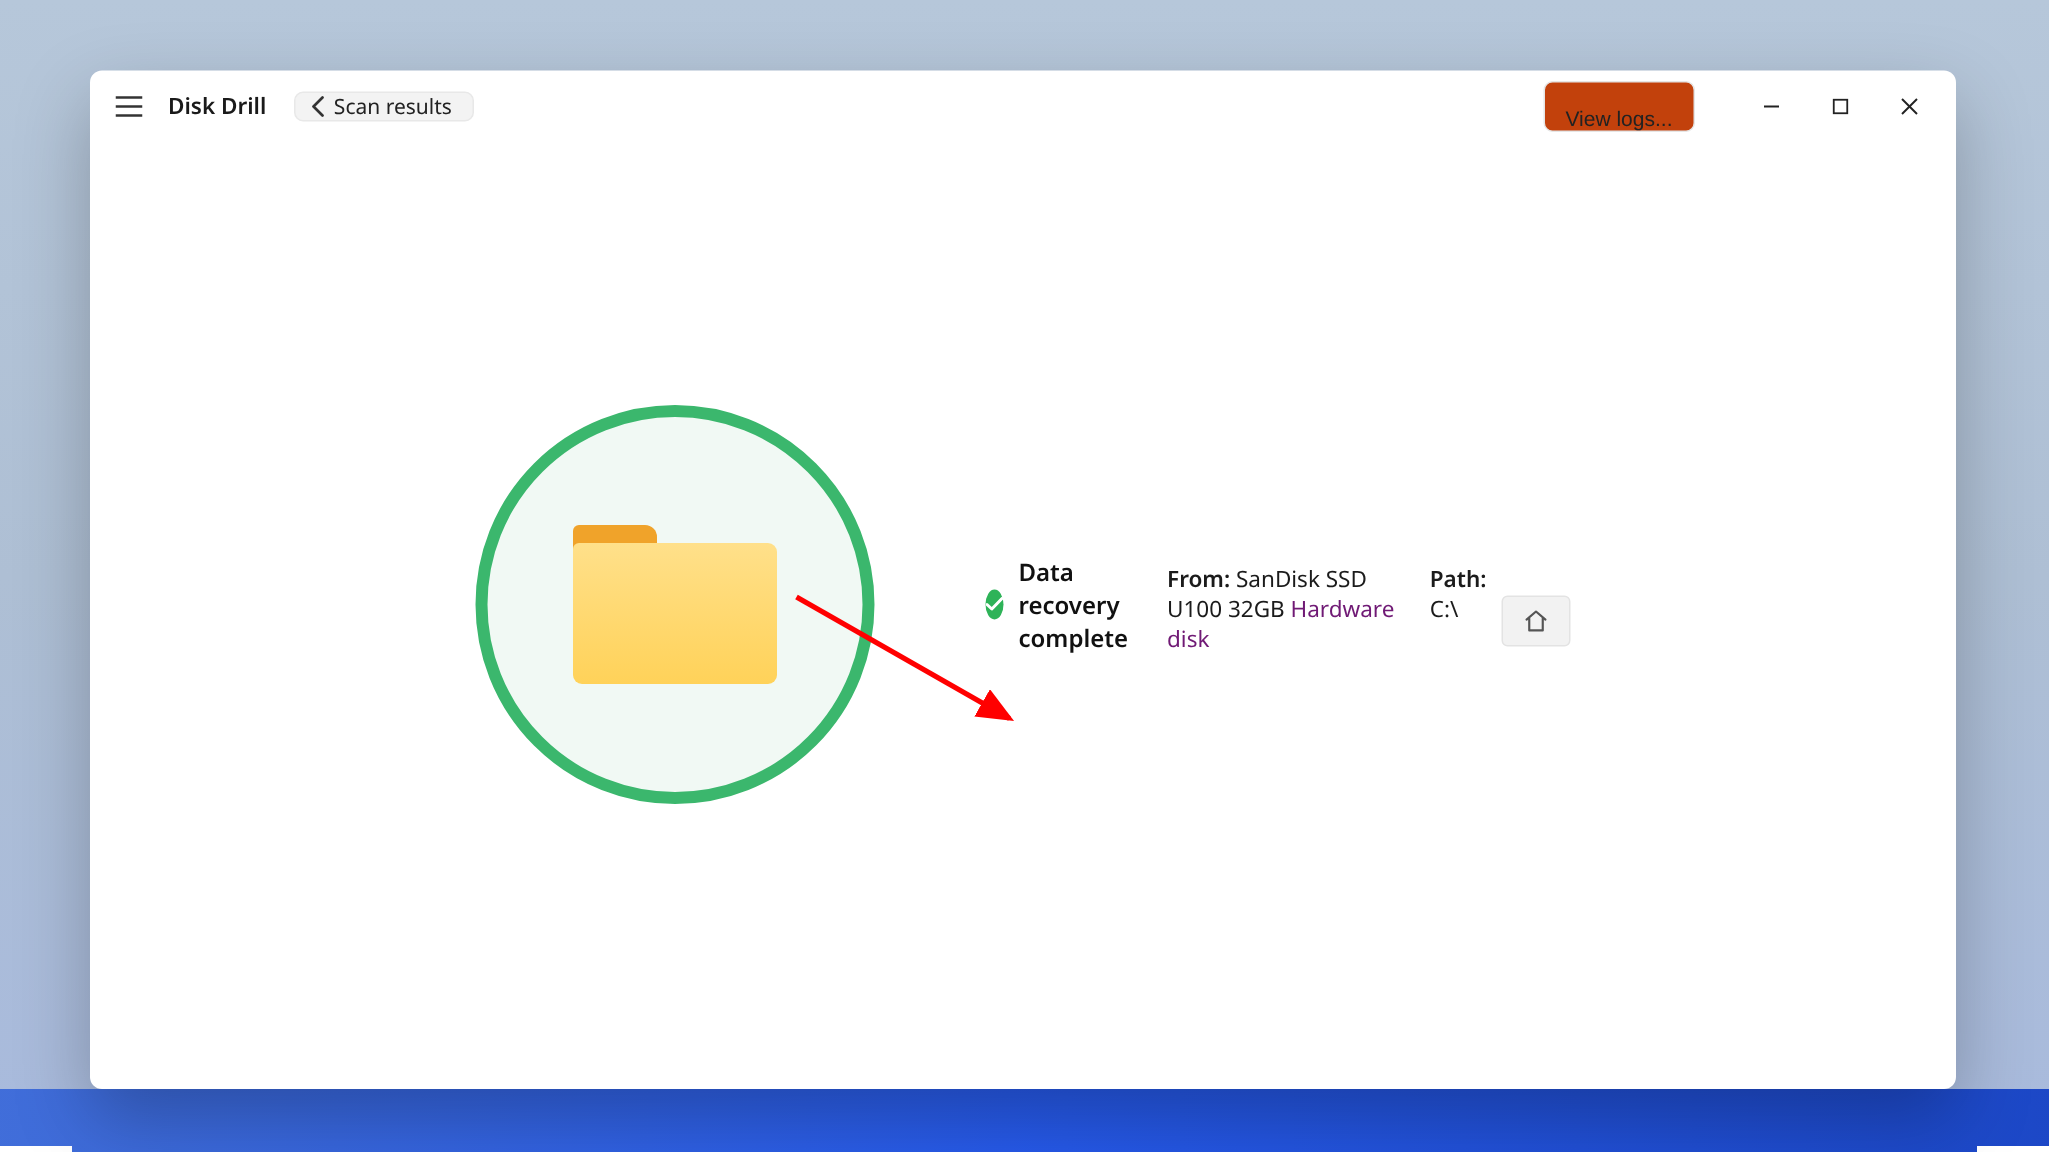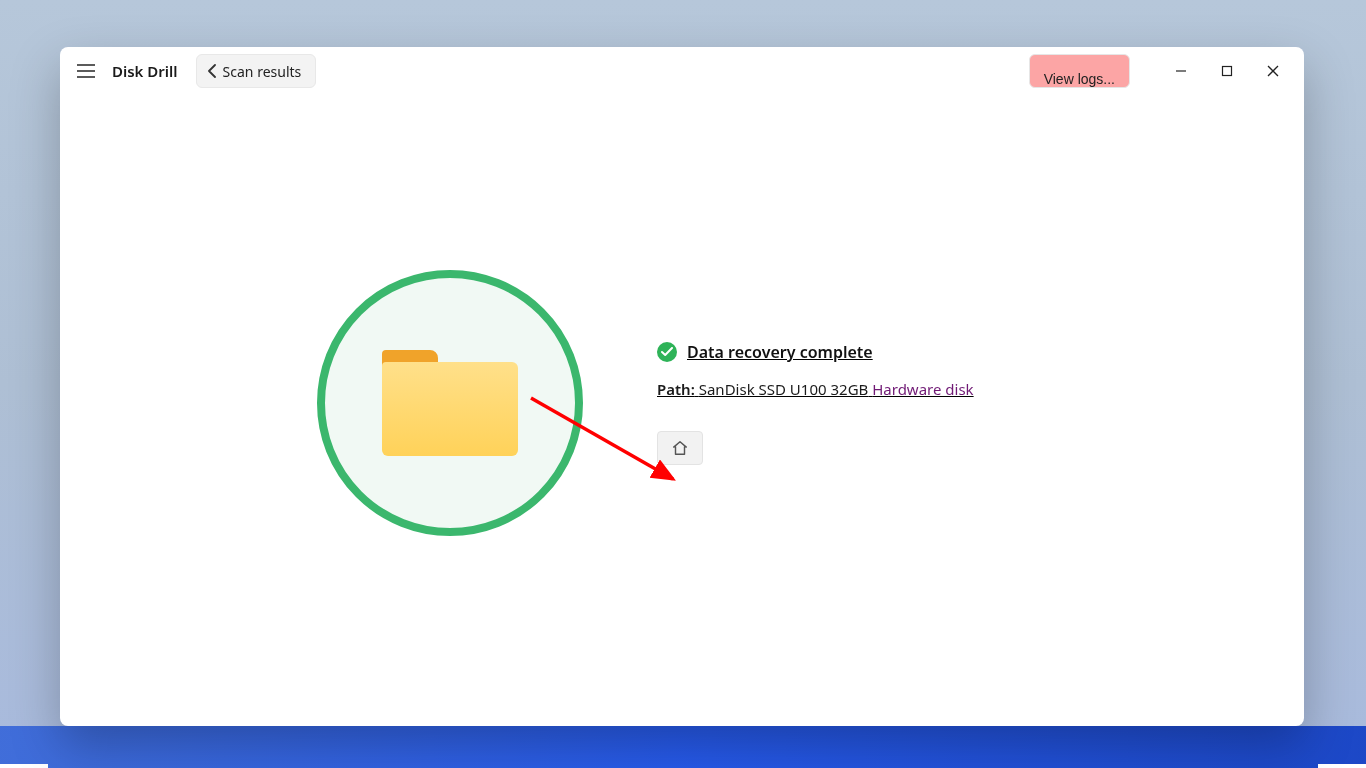--- a/index.html
+++ b/index.html
@@ -44,31 +44,31 @@
     cursor: pointer;
   }
   .burger svg { width: 18px; height: 14px; }
   .app-title { font-size: 15px; font-weight: 600; color:#1a1a1a; margin-left: 4px; text-align: center; }
 
   .back-pill {
     display:flex; align-items:center; gap:6px;
     background:#f3f3f3;
     border:1px solid #e8e8e8;
     border-radius: 6px;
-    height: 34px; padding: 0 14px 0 10px;
+    height: 20px; padding: 0 14px 0 10px;
     margin-left: 8px;
     font-size: 14px; color:#222;
     cursor:pointer;
   }
   .back-pill svg { width: 10px; height: 14px; }
 
   .titlebar-spacer { flex:1; }
 
   .view-logs {
-    background:#fca5a5;
+    background:#c2410c;
     border:1px solid #e6e6e6;
     border-radius:6px;
     height:34px; padding:16px 14px;
     font-size:14px; color:#222;
     cursor:pointer;
     margin-right: 18px;
   }
   .win-controls { display:flex; }
   .win-btn {
     width:46px; height:46px;
@@ -105,21 +105,21 @@
     background:#f0a32a;
     border-radius: 4px 8px 0 0;
   }
   .folder-body {
     position:absolute; top:12px; left:0;
     width:136px; height:94px;
     background: linear-gradient(180deg, #ffe08a 0%, #ffd259 100%);
     border-radius: 4px 6px 6px 6px;
   }
 
-  .info-col { display:flex; flex-direction:column; gap: 10px; text-decoration: underline; }
+  .info-col { display:flex; gap: 10px; }
 
   .status-row { display:flex; align-items:center; gap:10px; }
   .check-circle {
     width:20px; height:20px; border-radius:50%;
     background:#2eb358;
     display:flex; align-items:center; justify-content:center;
   }
   .check-circle svg { width:12px; height:10px; }
   .status-text { font-size:16px; font-weight:600; color:#111; }
 
@@ -214,25 +214,29 @@
           <div class="check-circle">
             <svg viewBox="0 0 12 10">
                 <polyline points="1,5 4.2,8 11,1" fill="none" stroke="#fff" stroke-width="2" stroke-linecap="round" stroke-linejoin="round"></polyline>
               </svg>
           </div>
           <div class="status-text">Data recovery complete</div>
         </div>
 
 
         <div class="meta-line">
-          <span class="label">Path:</span>
+          <span class="label">From:</span>
           <span>SanDisk SSD U100 32GB</span>
           <span class="muted">Hardware disk</span>
         </div>
 
+        <div class="meta-line">
+          <span class="label">Path:</span>
+          <span>C:\</span>
+        </div>
 
         <div class="action-row">
           <div class="home-btn">
             <svg viewBox="0 0 20 20">
               <path d="M3 9 L10 3 L17 9 M5 8.2 V17 H15 V8.2" fill="none" stroke="#555" stroke-width="1.6" stroke-linejoin="round" stroke-linecap="round"></path>
             </svg>
           </div>
         </div>
       </div>
     </div>

